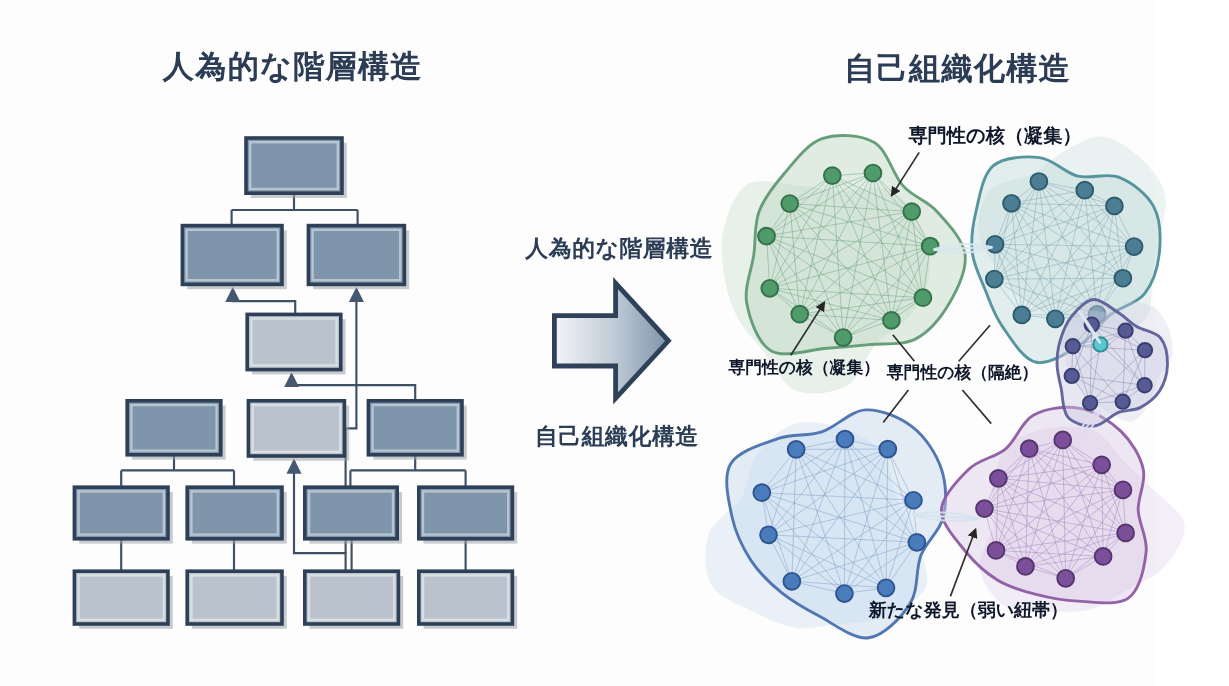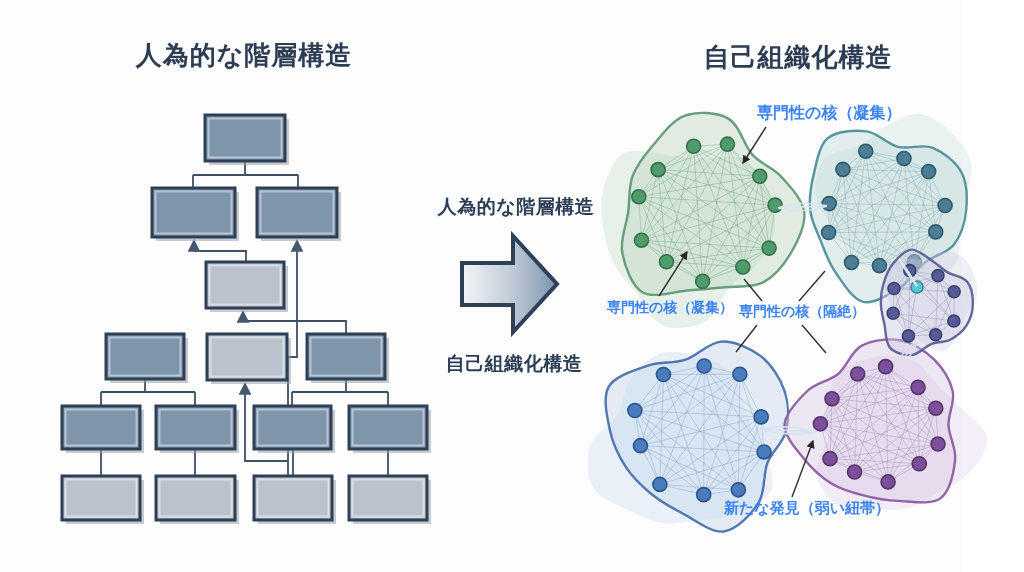--- a/index.html
+++ b/index.html
@@ -2,32 +2,32 @@
 <html><head>
 <meta charset="utf-8">
 <style>
   html,body{margin:0;padding:0;}
   body{
     width:1024px;height:572px;
     background:#ffffff;
     font-family:"DejaVu Sans","Liberation Sans",sans-serif;
     overflow:hidden;
   }
-  .stage{position:relative;width:962px;height:572px;background:#fdfdfd;font-family:Liberation Serif, serif;}
+  .stage{position:relative;width:962px;height:572px;background:#fdfdfd;}
   #diagram-svg{position:absolute;left:0;top:0;}
   .lbl{position:absolute;white-space:nowrap;line-height:1.1;}
   .title{
     font-size:26px;font-weight:700;color:#2b3c54;letter-spacing:1px;
     transform:translateX(-50%);
   }
   .midlbl{
     font-size:19px;font-weight:700;color:#2c3e55;letter-spacing:0.5px;
     transform:translateX(-50%);
   }
-  .ann{font-weight:600;color:#3b82f6;}
+  .ann{font-weight:600;color:#0f172a;}
   .ann-16{font-size:16px;}
   .ann-15{font-size:15px;}
   .ann-14{font-size:14px;}
 </style>
 </head>
 <body>
 
 <div class="stage">
   <svg id="diagram-svg" width="1024" height="572" viewBox="0 0 1024 572">
       <defs>

